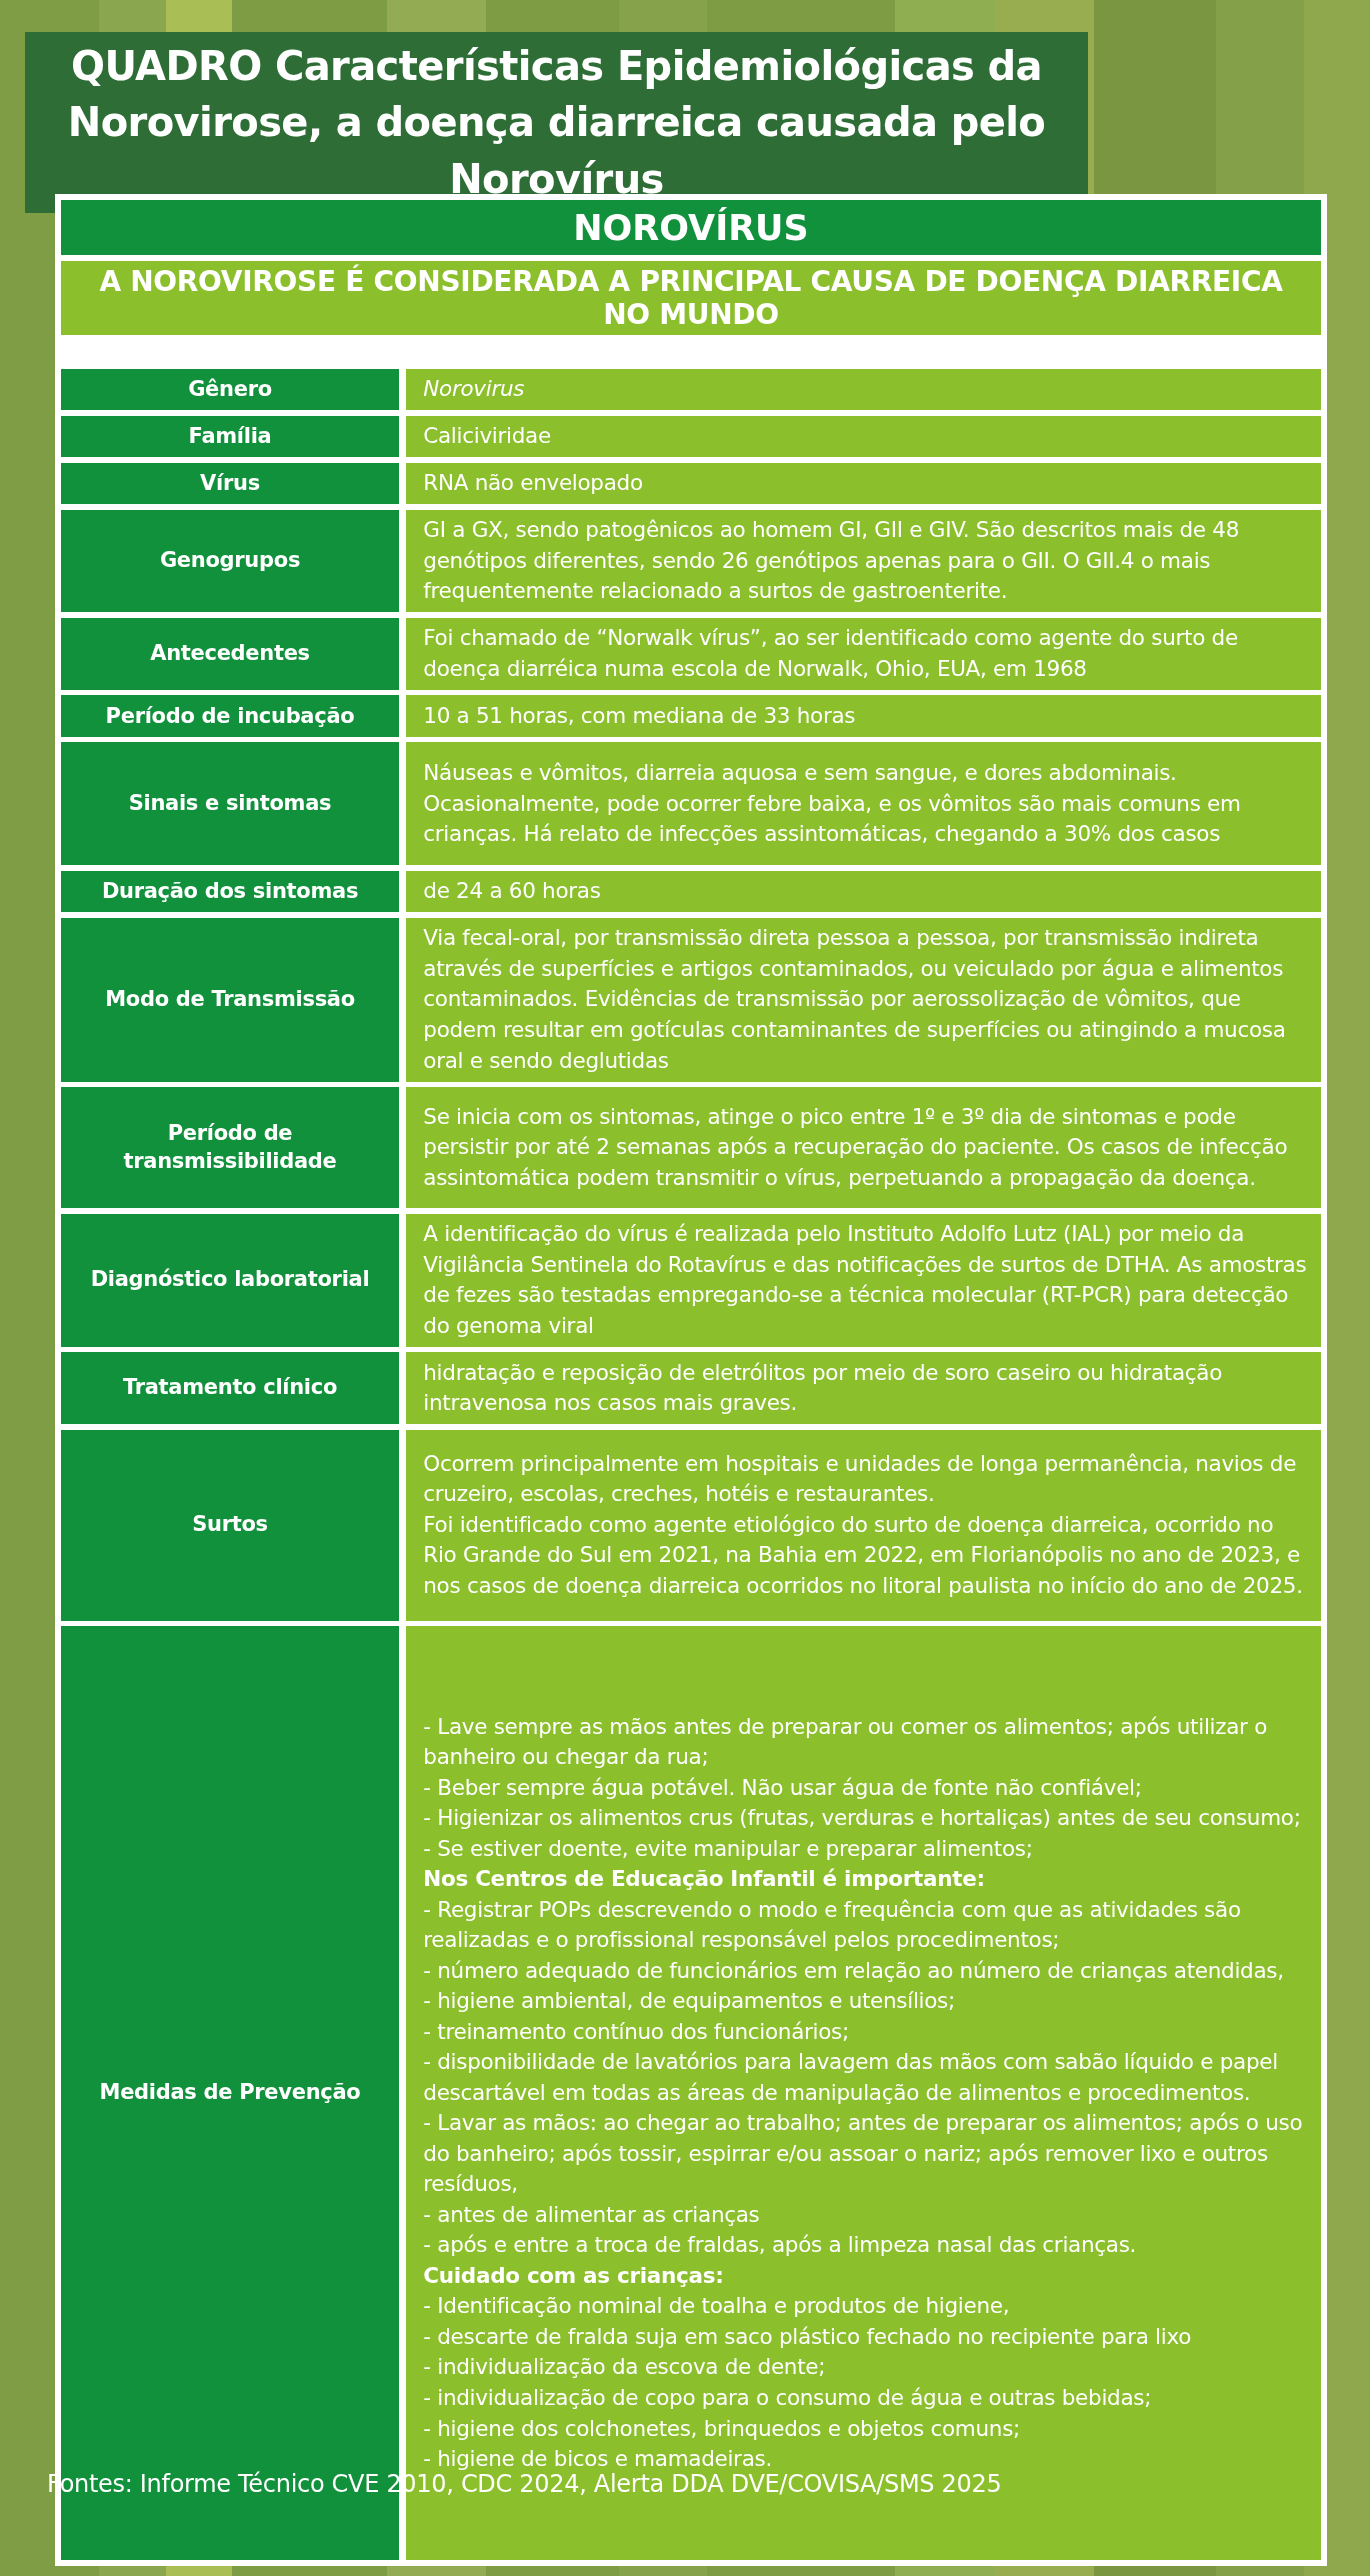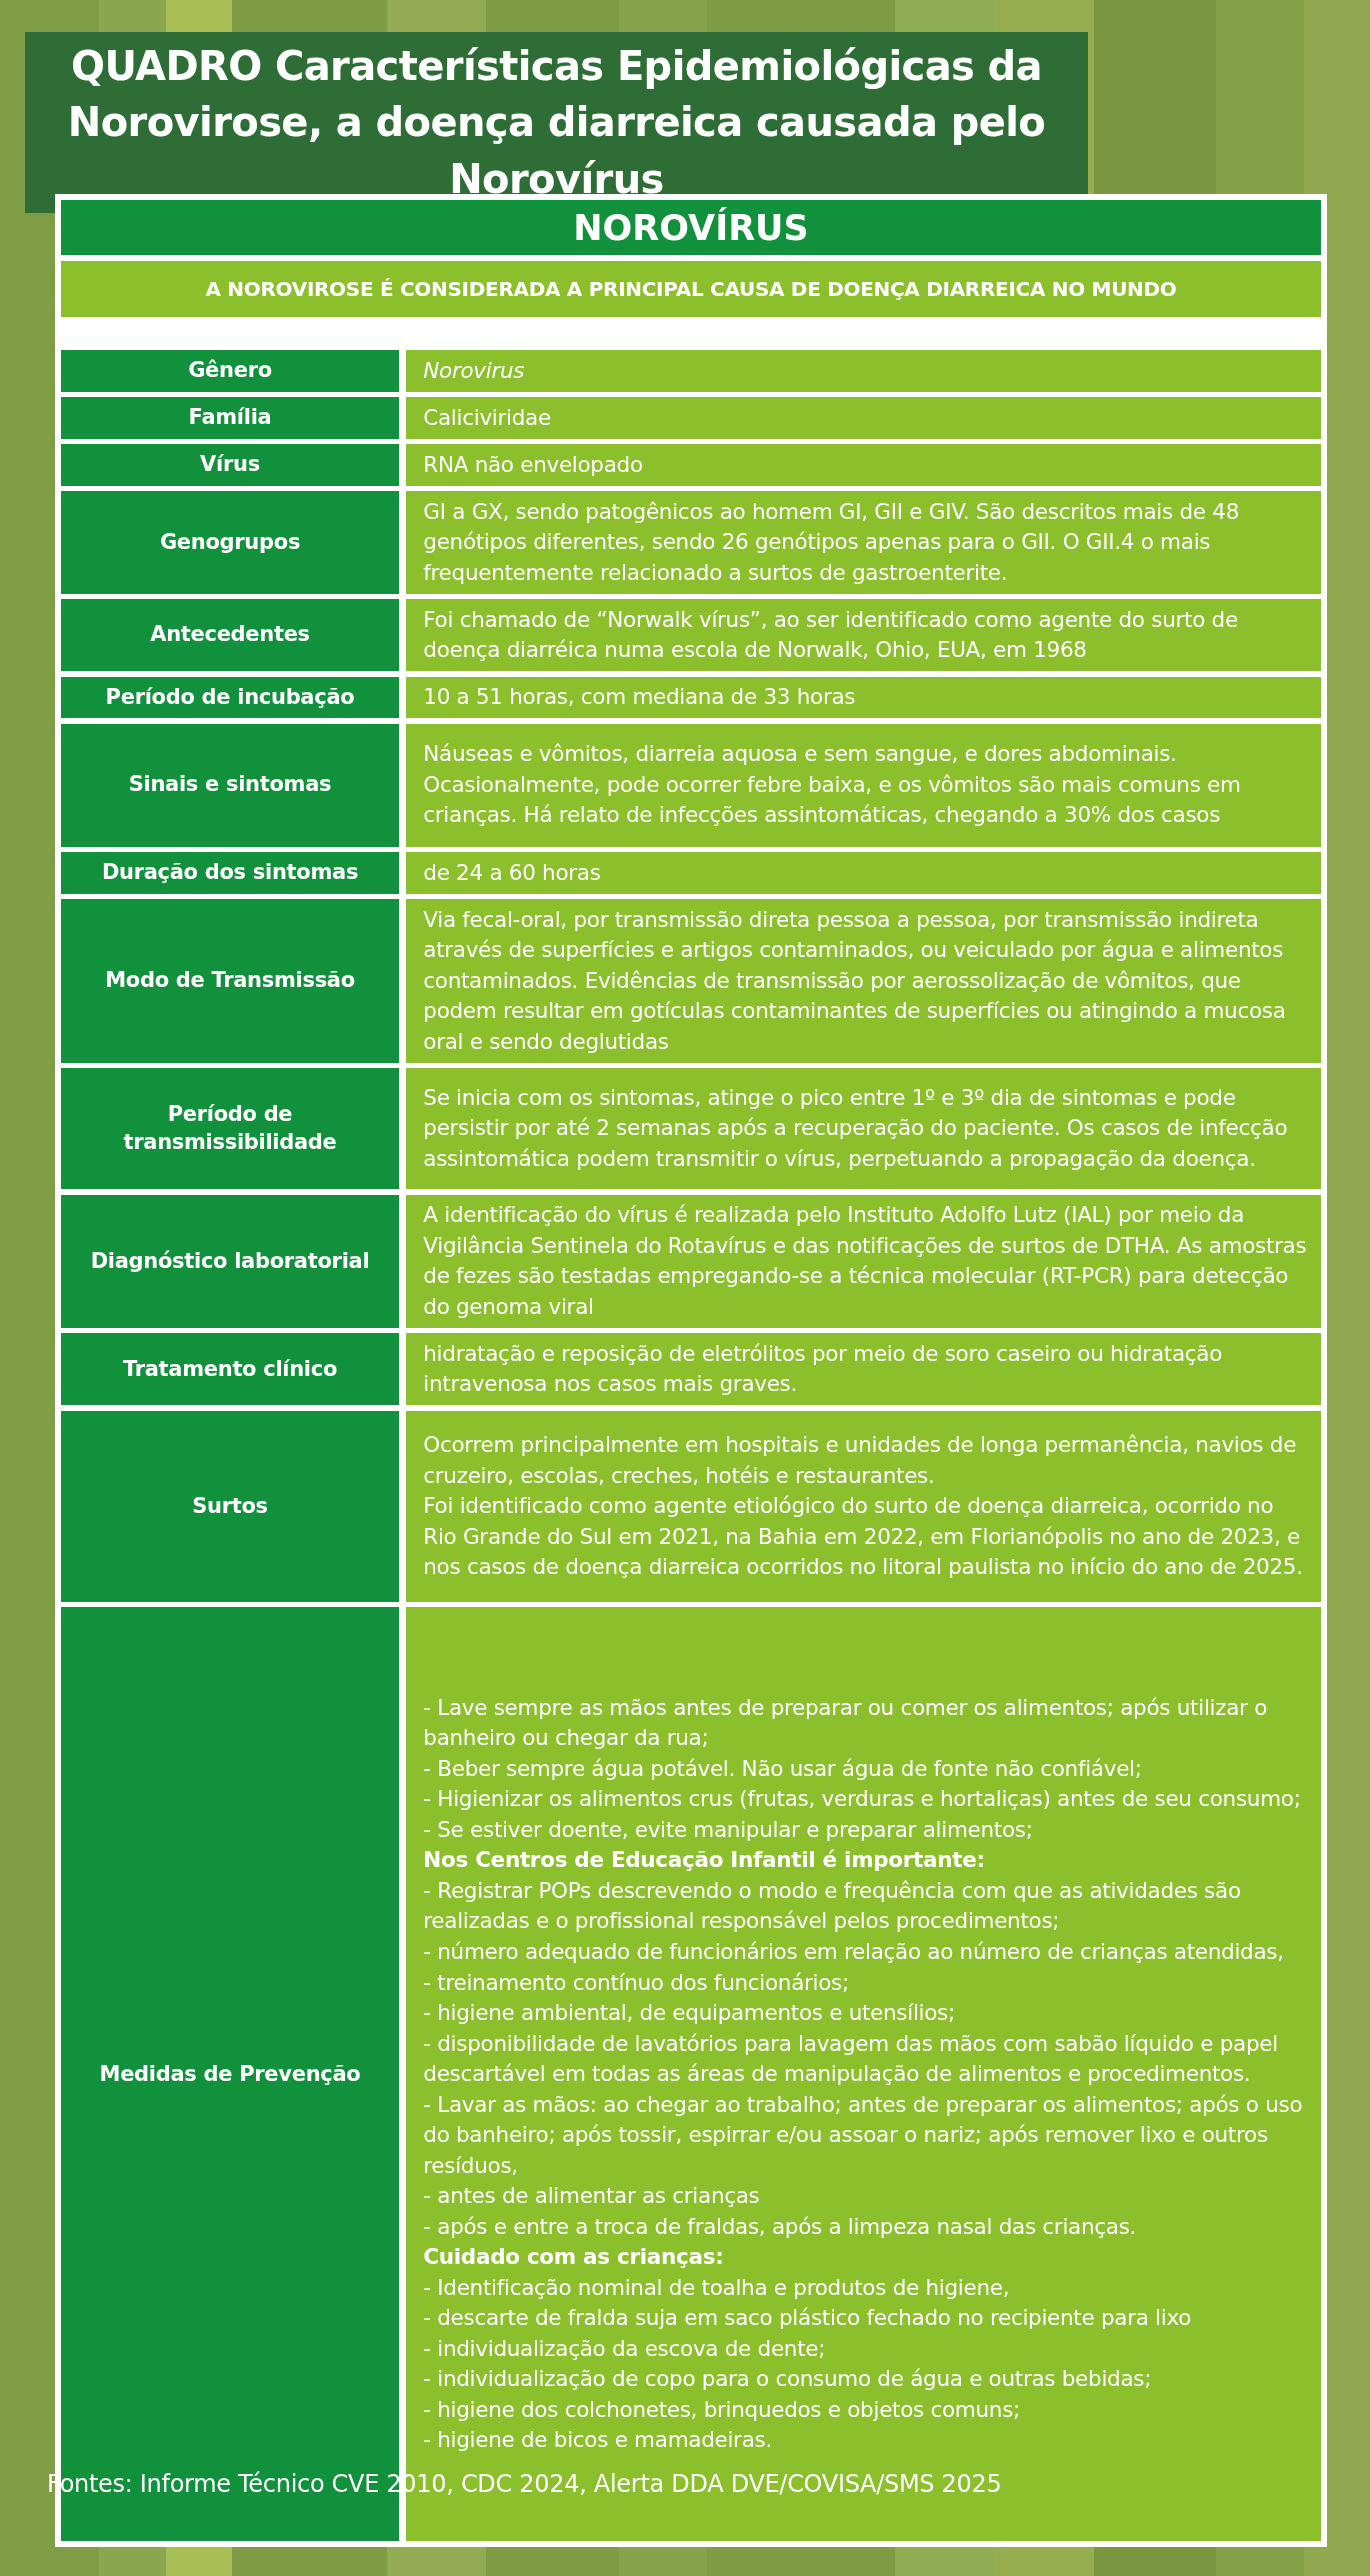--- a/index.html
+++ b/index.html
@@ -44,21 +44,21 @@
     background:var(--kelly);
     min-height:55px;
     display:flex; align-items:center; justify-content:center;
     font-size:35px; font-weight:bold; letter-spacing:0px;
   }
   .subhdr{
     background:var(--light);
     min-height:56px;
     display:flex; align-items:center; justify-content:center;
     text-align:center;
-    font-size:20px; font-weight:bold;
+    font-size:28px; font-weight:bold;
     padding:4.4px 11px;
     letter-spacing:-0.3px;
   }
   .rows{display:flex; flex-direction:column; gap:5.5px;}
   .row{display:flex; gap:6.6px; align-items:stretch;}
   .cell-label{
     flex:0 0 338px;
     background:var(--kelly);
     display:flex; align-items:center; justify-content:center;
     text-align:center;
@@ -202,22 +202,22 @@
   <div class="row">
     <div class="cell-label">Medidas de Prevenção</div>
     <div class="cell-value">
           <div class="vline">- Lave sempre as mãos antes de preparar ou comer os alimentos; após utilizar o banheiro ou chegar da rua;</div>
           <div class="vline">- Beber sempre água potável. Não usar água de fonte não confiável;</div>
           <div class="vline">- Higienizar os alimentos crus (frutas, verduras e hortaliças) antes de seu consumo;</div>
           <div class="vline">- Se estiver doente, evite manipular e preparar alimentos;</div>
           <div class="vline b">Nos Centros de Educação Infantil é importante:</div>
           <div class="vline">- Registrar POPs descrevendo o modo e frequência com que as atividades são realizadas e o profissional responsável pelos procedimentos;</div>
           <div class="vline">- número adequado de funcionários em relação ao número de crianças atendidas,</div>
+          <div class="vline">- higiene ambiental, de equipamentos e utensílios;</div>
           <div class="vline">- treinamento contínuo dos funcionários;</div>
-          <div class="vline">- higiene ambiental, de equipamentos e utensílios;</div>
           <div class="vline">- disponibilidade de lavatórios para lavagem das mãos com sabão líquido e papel descartável em todas as áreas de manipulação de alimentos e procedimentos.</div>
           <div class="vline">- Lavar as mãos: ao chegar ao trabalho; antes de preparar os alimentos; após o uso do banheiro; após tossir, espirrar e/ou assoar o nariz; após remover lixo e outros resíduos,</div>
           <div class="vline">- antes de alimentar as crianças</div>
           <div class="vline">- após e entre a troca de fraldas, após a limpeza nasal das crianças.</div>
           <div class="vline b">Cuidado com as crianças:</div>
           <div class="vline">- Identificação nominal de toalha e produtos de higiene,</div>
           <div class="vline">- descarte de fralda suja em saco plástico fechado no recipiente para lixo</div>
           <div class="vline">- individualização da escova de dente;</div>
           <div class="vline">- individualização de copo para o consumo de água e outras bebidas;</div>
           <div class="vline">- higiene dos colchonetes, brinquedos e objetos comuns;</div>

